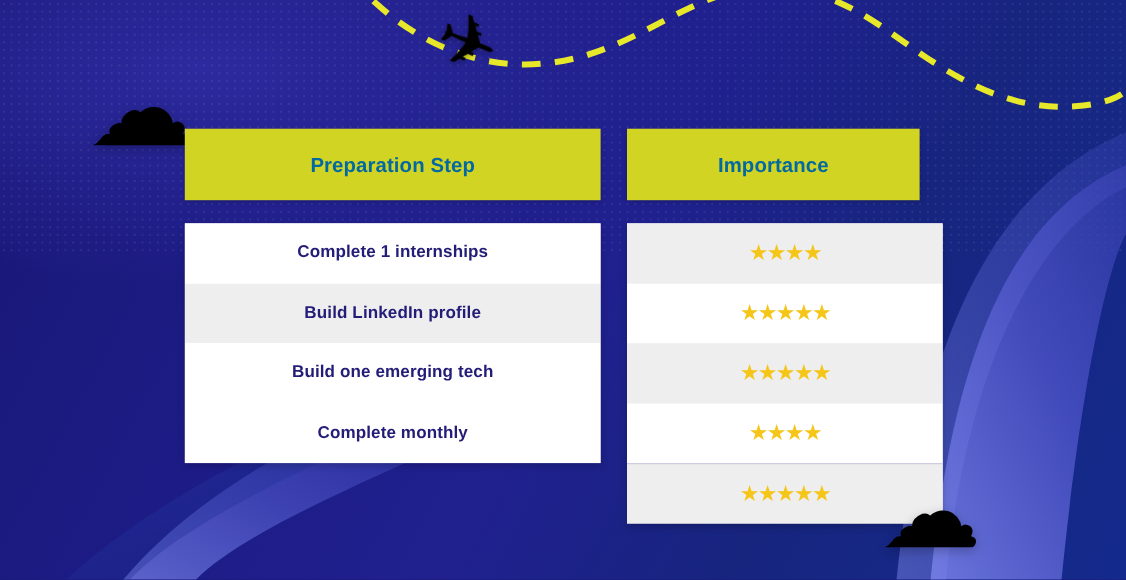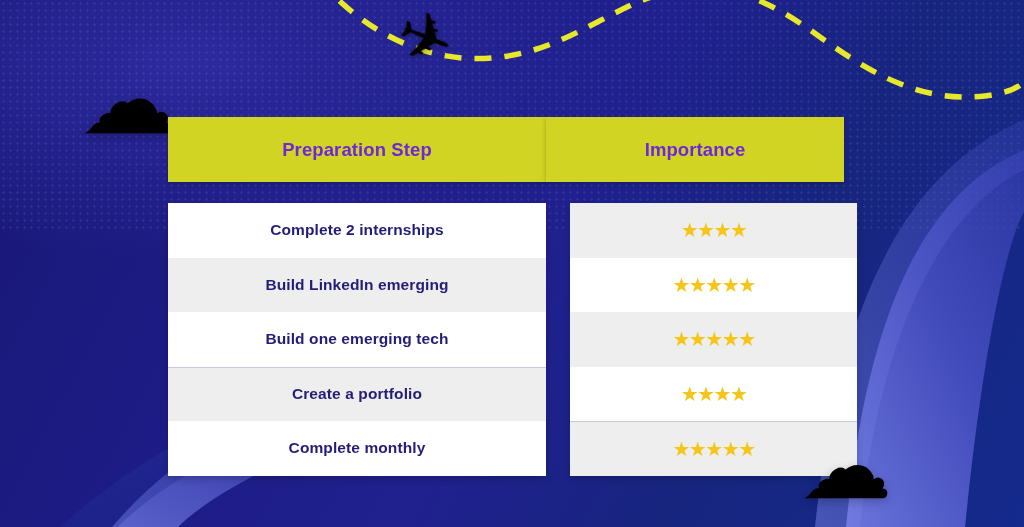--- a/index.html
+++ b/index.html
@@ -44,23 +44,23 @@
   
   .table-wrap{position:absolute;left:0;top:0;width:1024px;height:527px;}
 
   .head{
     position:absolute;top:117px;height:65px;
     background:#d2d424;
     display:flex;align-items:center;justify-content:center;
     box-shadow:0 2px 5px rgba(0,0,0,.22);
   }
   .head-step{left:168px;width:378px;}
-  .head-imp{left:546px;width:298px;}
+  .head-imp{left:570px;width:266px;}
   .head-txt{
-    color:#6d28d9;font-size:18.5px;font-weight:700;letter-spacing:.1px;
+    color:#0369a1;font-size:18.5px;font-weight:700;letter-spacing:.1px;
     font-family:"Liberation Sans",sans-serif;
   }
 
   .body{
     position:absolute;top:203px;
     background:#fff;
     box-shadow:0 3px 7px rgba(0,0,0,.2);
     overflow:hidden;
   }
   .body-step{left:168px;width:378px;}
@@ -132,30 +132,27 @@
     <div class="head head-step">
       <span class="head-txt">Preparation Step</span>
     </div>
 
     <div class="head head-imp">
       <span class="head-txt">Importance</span>
     </div>
 
     <div class="body body-step">
       <div class="row plain">
-        <span class="row-label">Complete 2 internships</span>
+        <span class="row-label">Complete 1 internships</span>
       </div>
       <div class="row alt">
-        <span class="row-label">Build LinkedIn emerging</span>
+        <span class="row-label">Build LinkedIn profile</span>
       </div>
       <div class="row plain">
         <span class="row-label">Build one emerging tech</span>
-      </div>
-      <div class="row alt sep">
-        <span class="row-label">Create a portfolio</span>
       </div>
       <div class="row plain">
         <span class="row-label">Complete monthly</span>
       </div>
     </div>
 
     <div class="body body-imp">
       <div class="row alt">
         <span class="stars" style="color: rgb(245, 197, 24);">★★★★</span>
       </div>

